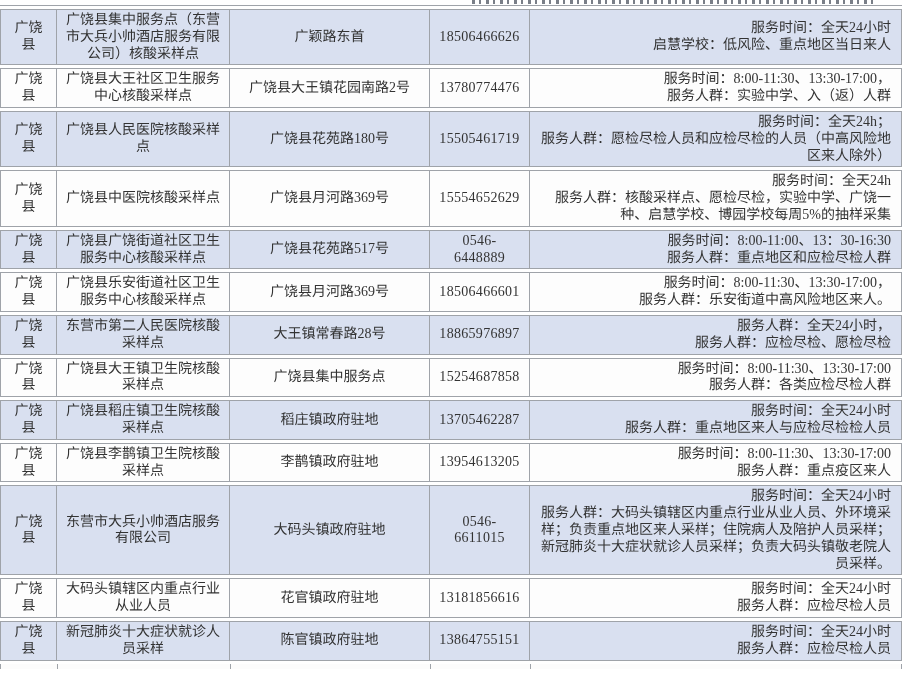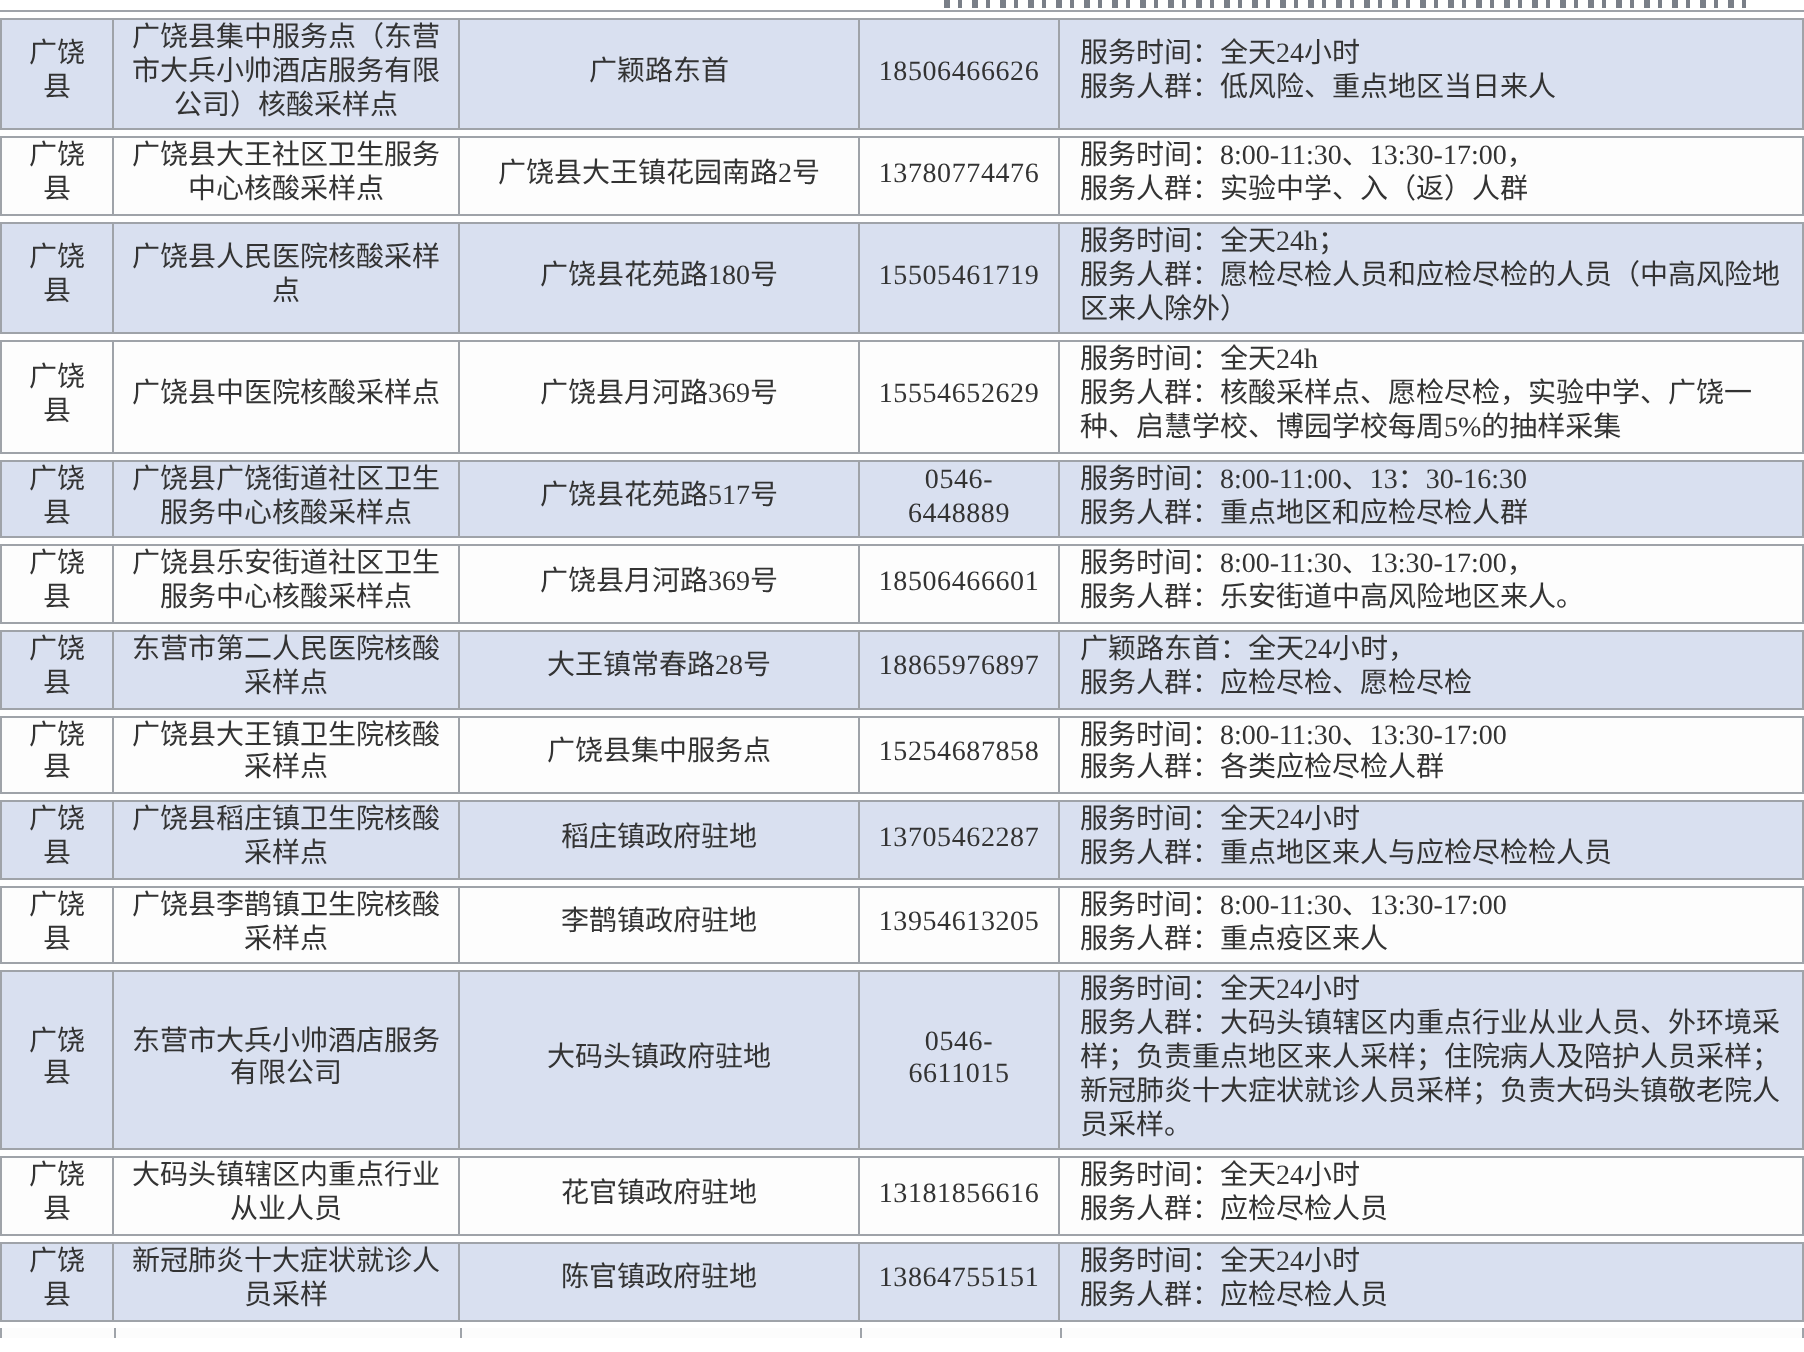--- a/index.html
+++ b/index.html
@@ -36,21 +36,21 @@
     vertical-align:middle;
     text-align:center;
     font-size:14px;
     line-height:1.2;
     word-break:break-word;
   }
   td:first-child{border-left-width:1px;margin-left:36px;}
   tr.row-blue td{background:var(--row-blue);}
   tr.row-white td{background:var(--row-white);}
   td.c-phone{white-space:pre-line;padding:2px 5px;letter-spacing:.3px;}
-  td.c-svc{text-align:left;padding:2px 10px;}
+  td.c-svc{text-align:right;padding:2px 10px;}
   td.c-svc div{display:block;}
   .bottom-strip{
     height:5px;background:#fcfcfc;
     border-left:1px solid var(--border);border-right:1px solid var(--border);
     background-image:
       linear-gradient(var(--border),var(--border)),
       linear-gradient(var(--border),var(--border)),
       linear-gradient(var(--border),var(--border)),
       linear-gradient(var(--border),var(--border));
     background-size:1px 100%;
@@ -74,21 +74,21 @@
       <col class="c5">
   </colgroup>
   <tbody>
       <tr class="row-blue">
     <td class="c-county">广饶县</td>
     <td class="c-site">广饶县集中服务点（东营市大兵小帅酒店服务有限公司）核酸采样点</td>
     <td class="c-addr">广颖路东首</td>
     <td class="c-phone">18506466626</td>
     <td class="c-svc">
       <div>服务时间：全天24小时</div>
-      <div>服务人群：低风险、重点地区当日来人</div>
+      <div>启慧学校：低风险、重点地区当日来人</div>
     </td>
   </tr>
       <tr class="row-white">
     <td class="c-county">广饶县</td>
     <td class="c-site">广饶县大王社区卫生服务中心核酸采样点</td>
     <td class="c-addr">广饶县大王镇花园南路2号</td>
     <td class="c-phone">13780774476</td>
     <td class="c-svc">
       <div>服务时间：8:00-11:30、13:30-17:00，</div>
       <div>服务人群：实验中学、入（返）人群</div>
@@ -134,21 +134,21 @@
       <div>服务时间：8:00-11:30、13:30-17:00，</div>
       <div>服务人群：乐安街道中高风险地区来人。</div>
     </td>
   </tr>
       <tr class="row-blue">
     <td class="c-county">广饶县</td>
     <td class="c-site">东营市第二人民医院核酸采样点</td>
     <td class="c-addr">大王镇常春路28号</td>
     <td class="c-phone">18865976897</td>
     <td class="c-svc">
-      <div>广颖路东首：全天24小时，</div>
+      <div>服务人群：全天24小时，</div>
       <div>服务人群：应检尽检、愿检尽检</div>
     </td>
   </tr>
       <tr class="row-white">
     <td class="c-county">广饶县</td>
     <td class="c-site">广饶县大王镇卫生院核酸采样点</td>
     <td class="c-addr">广饶县集中服务点</td>
     <td class="c-phone">15254687858</td>
     <td class="c-svc">
       <div>服务时间：8:00-11:30、13:30-17:00</div>

